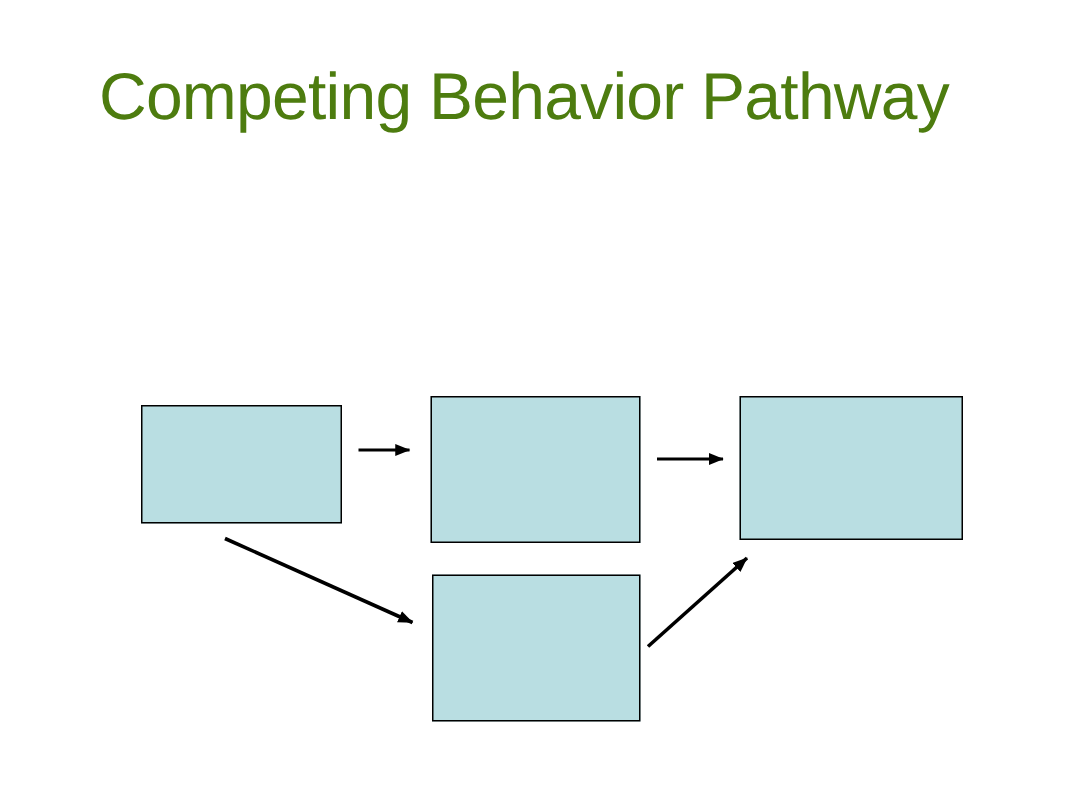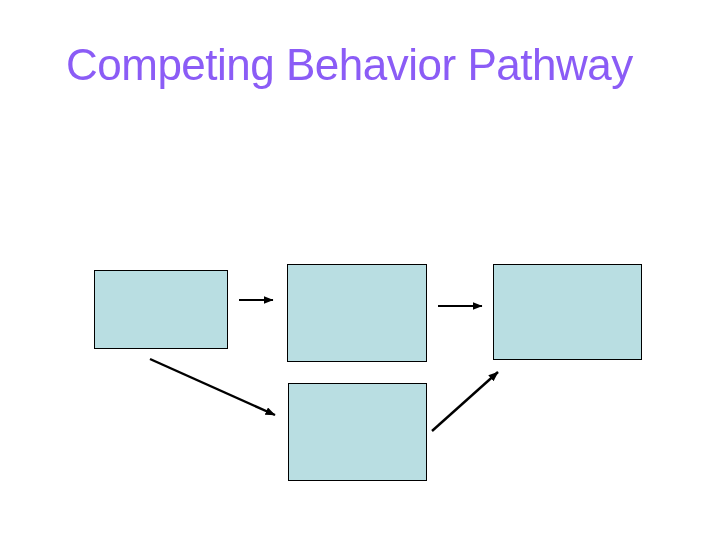--- a/index.html
+++ b/index.html
@@ -41,21 +41,21 @@
     display: flex;
     align-items: center;
     justify-content: center;
     text-align: center;
   }
 </style>
 </head>
 <body>
 
 <div class="slide" style="background: rgb(255, 255, 255);">
-  <h1 class="title" style="color: #8b5cf6;">Competing Behavior Pathway</h1>
+  <h1 class="title" style="color: #4d7c0f;">Competing Behavior Pathway</h1>
 
   <svg class="arrows-layer" width="720" height="540" viewBox="0 0 720 540" xmlns="http://www.w3.org/2000/svg">
     <defs>
       <marker id="arrowhead" markerUnits="userSpaceOnUse" markerWidth="12" markerHeight="10" refX="9.5" refY="4" orient="auto">
         <path d="M0,0 L10,4 L0,8 Z" fill="#000000"></path>
       </marker>
     </defs>
     <g>
         <line x1="239" y1="300" x2="273" y2="300" stroke="#000000" stroke-width="2" marker-end="url(#arrowhead)"></line>
         <line x1="438" y1="306" x2="482" y2="306" stroke="#000000" stroke-width="2" marker-end="url(#arrowhead)"></line>

